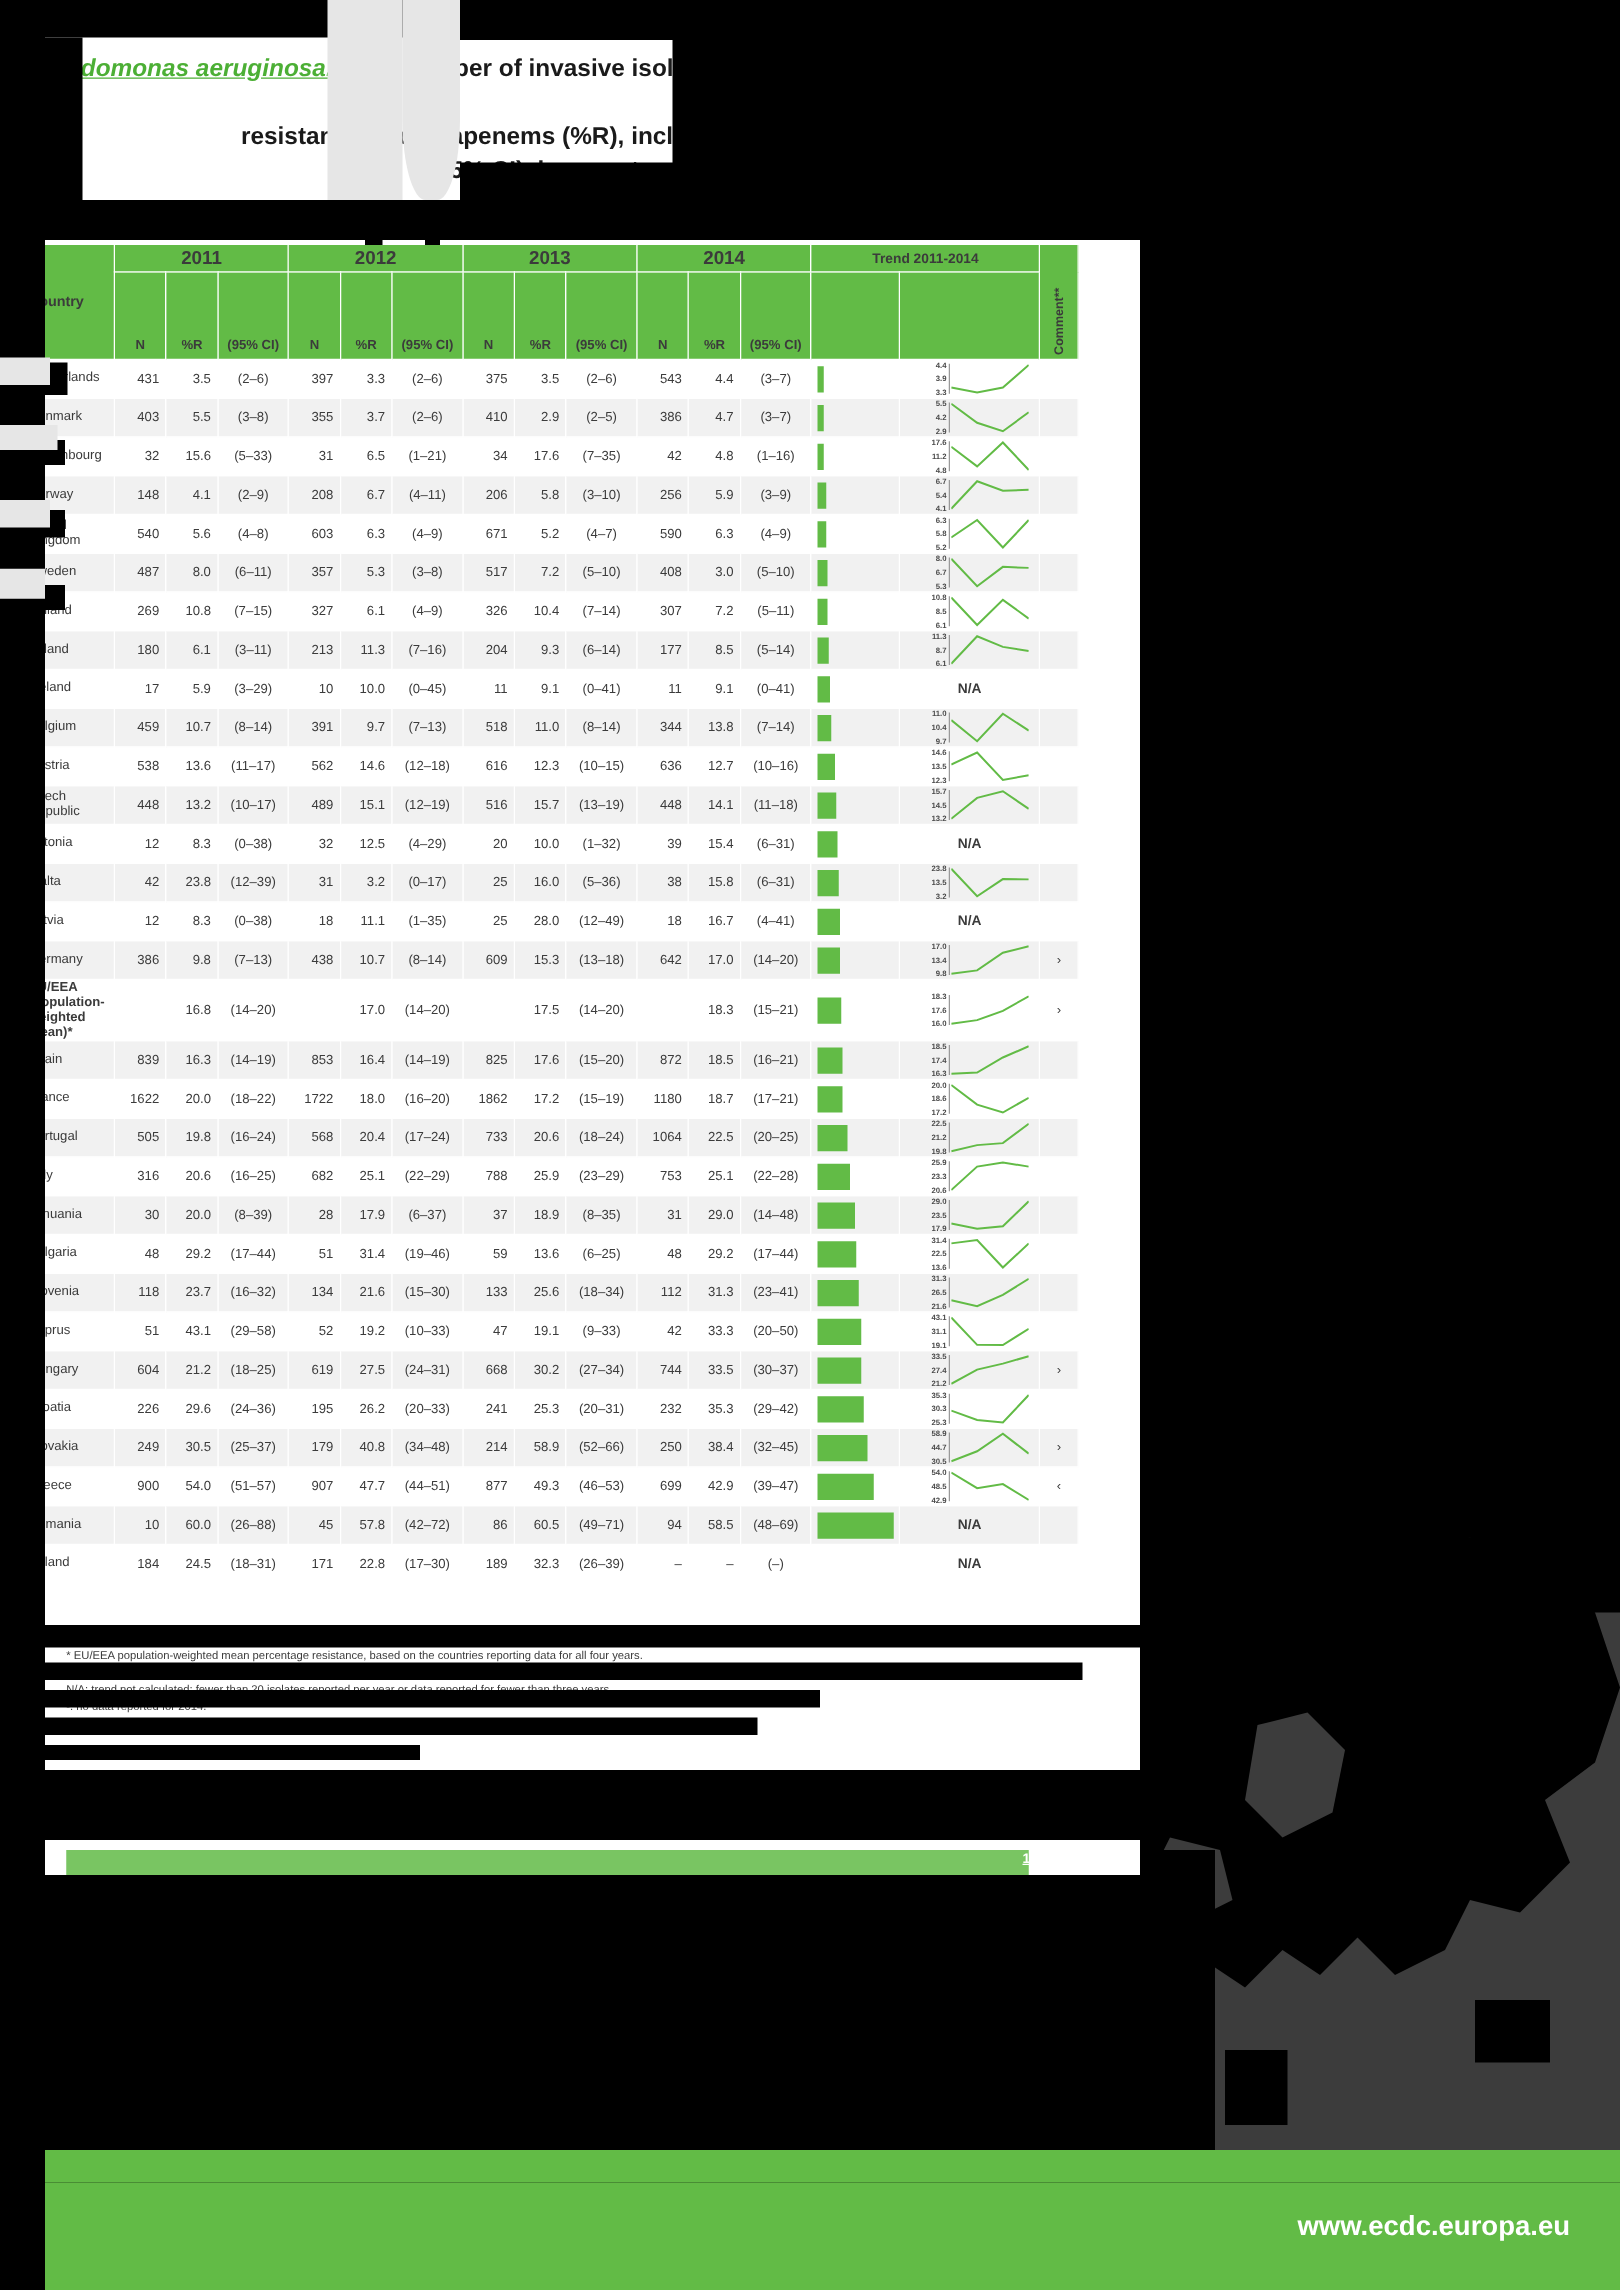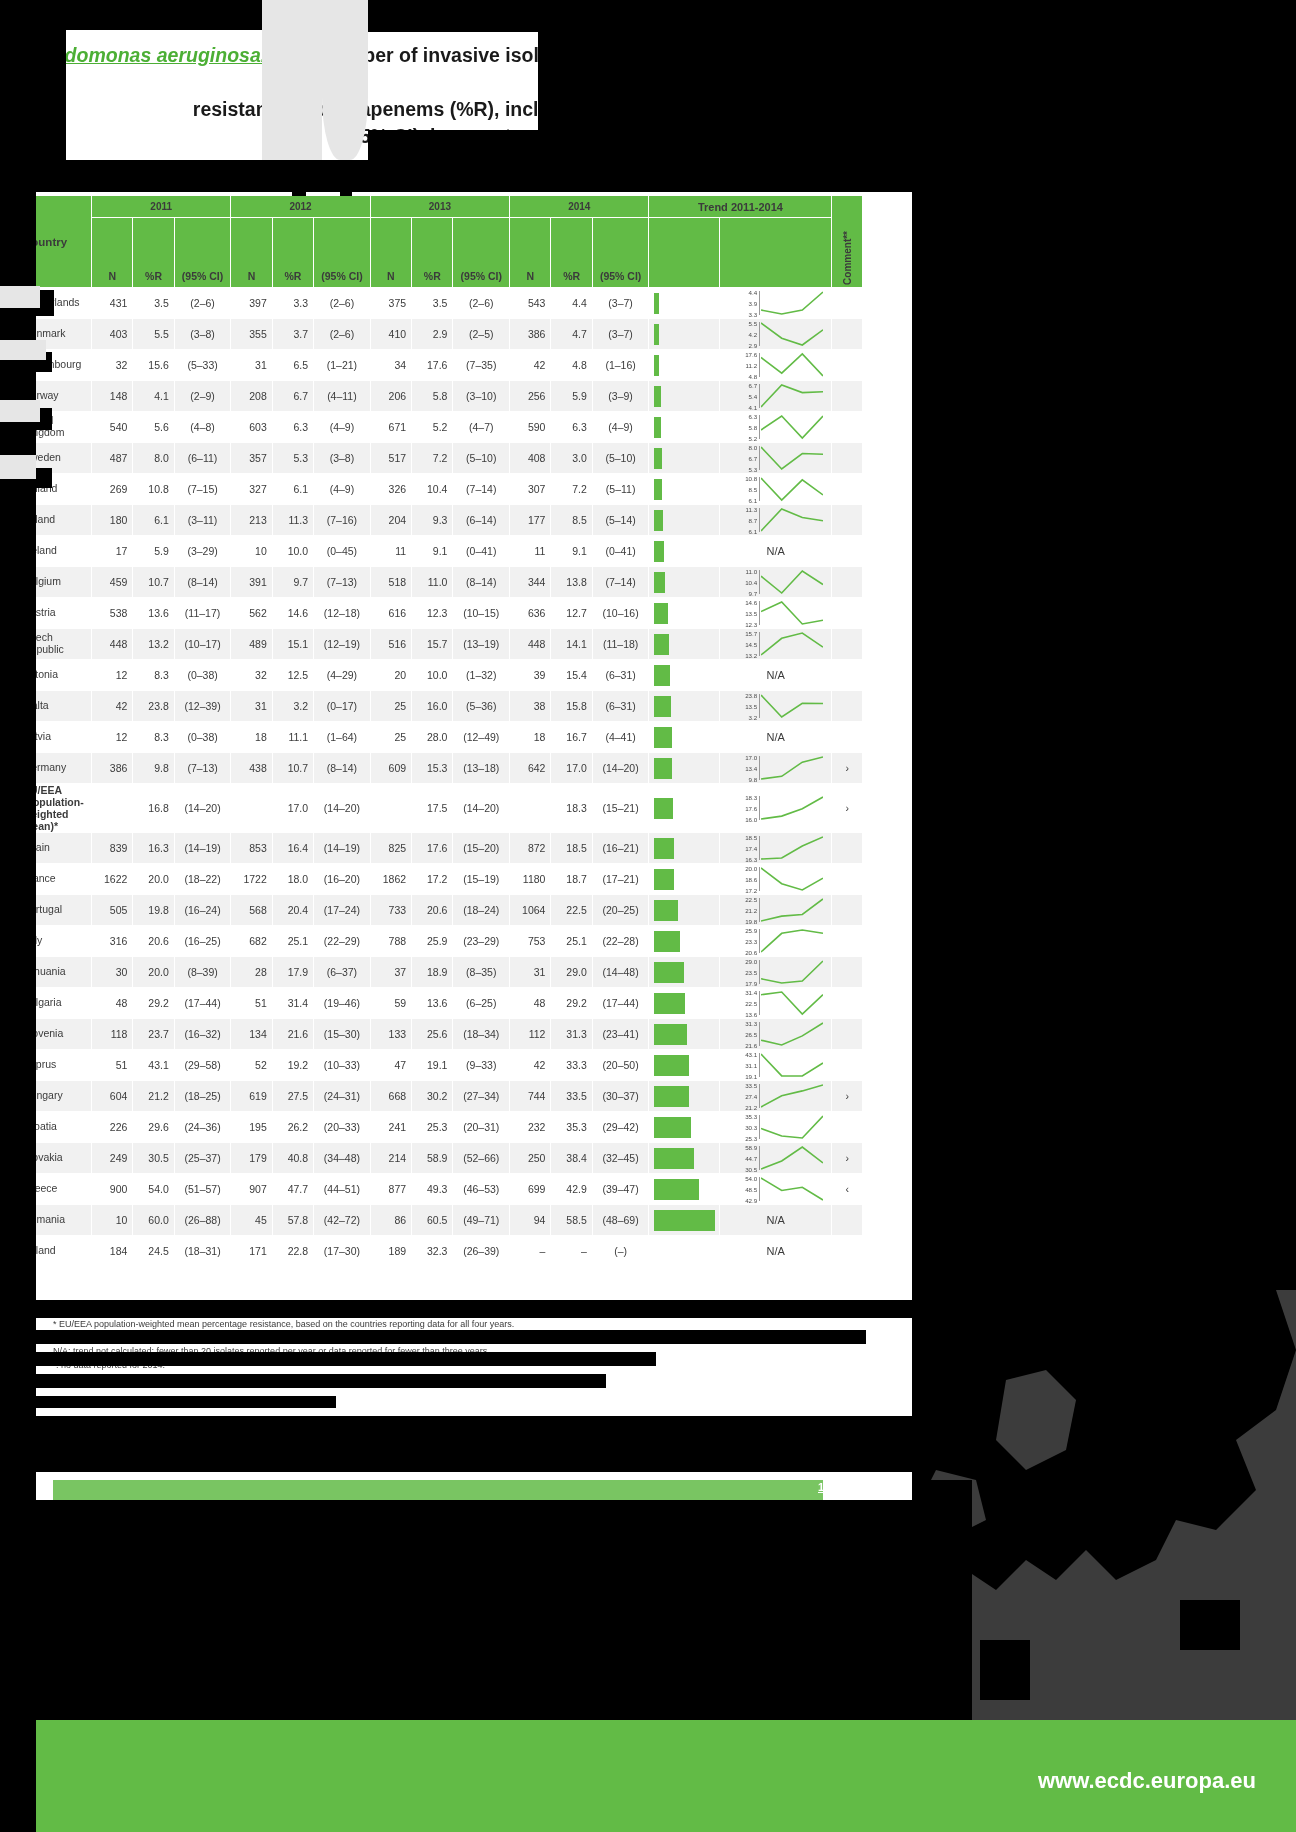--- a/index.html
+++ b/index.html
@@ -93,21 +93,21 @@
   }
   thead th {
     background: #62bb46;
     color: #ffffff;
     font-weight: bold;
     text-align: center;
     border: 1px solid #ffffff;
     height: 22px;
     font-size: 11px;
   }
-  thead th.yr { font-size: 10px; }
+  thead th.yr { font-size: 15px; }
   thead th.sub { height: 70px; vertical-align: bottom; padding-bottom: 5px; }
   thead th.country-h {
     text-align: left; vertical-align: middle; font-size: 11.5px; height: 92px;
   }
   thead th.blank-h { background:#62bb46; }
   thead th.comment-h {
     width: 28px; font-size: 10px; padding: 0;
     vertical-align: bottom;
   }
   thead th.comment-h .rot {
@@ -120,21 +120,21 @@
   tbody td { height: 30px; }
   tbody tr:nth-child(odd) td { background: #ffffff; }
   tbody tr:nth-child(even) td { background: #f1f1f1; }
   tbody tr td { border-left: 1px solid #e3e3e3; border-right: 1px solid #e3e3e3;
                 border-top: 1px solid #ffffff; border-bottom: 1px solid #ffffff; }
   td.country { text-align: left; font-size: 11px; color:#3b3b3b; line-height:1.12; padding-left:6px; }
   td.num { text-align: right; font-size: 11px; padding-right:7px; }
   td.ci  { text-align: center; font-size: 11px; }
   td.eu-label { font-weight: bold; font-size: 10.2px; line-height: 1.15; }
   td.bar-cell { padding: 0 0 0 3px; }
-  td.spark-cell { padding: 0; }
+  td.spark-cell { padding: 0; font-weight: bold; }
   td.cmt { text-align: center; font-size: 12px; color:#3b3b3b; }
   .bar {
     display: block; height: 21px; background: #62bb46;
   }
   
   .spark {
     position: relative; width: 100%; height: 30px;
   }
   .spark .ax {
     position: absolute; left: 34px; top: 3px; width: 1px; height: 24px; background: #9a9a9a;
@@ -667,21 +667,21 @@
             </td>
             <td class="cmt"></td>
           </tr>
           <tr>
             <td class="country">Latvia</td>
             <td class="num">12</td>
             <td class="num">8.3</td>
             <td class="ci">(0–38)</td>
             <td class="num">18</td>
             <td class="num">11.1</td>
-            <td class="ci">(1–64)</td>
+            <td class="ci">(1–35)</td>
             <td class="num">25</td>
             <td class="num">28.0</td>
             <td class="ci">(12–49)</td>
             <td class="num">18</td>
             <td class="num">16.7</td>
             <td class="ci">(4–41)</td>
             <td class="bar-cell">
               <span class="bar" style="width: 17.2567px;"></span>
             </td>
             <td class="spark-cell">

